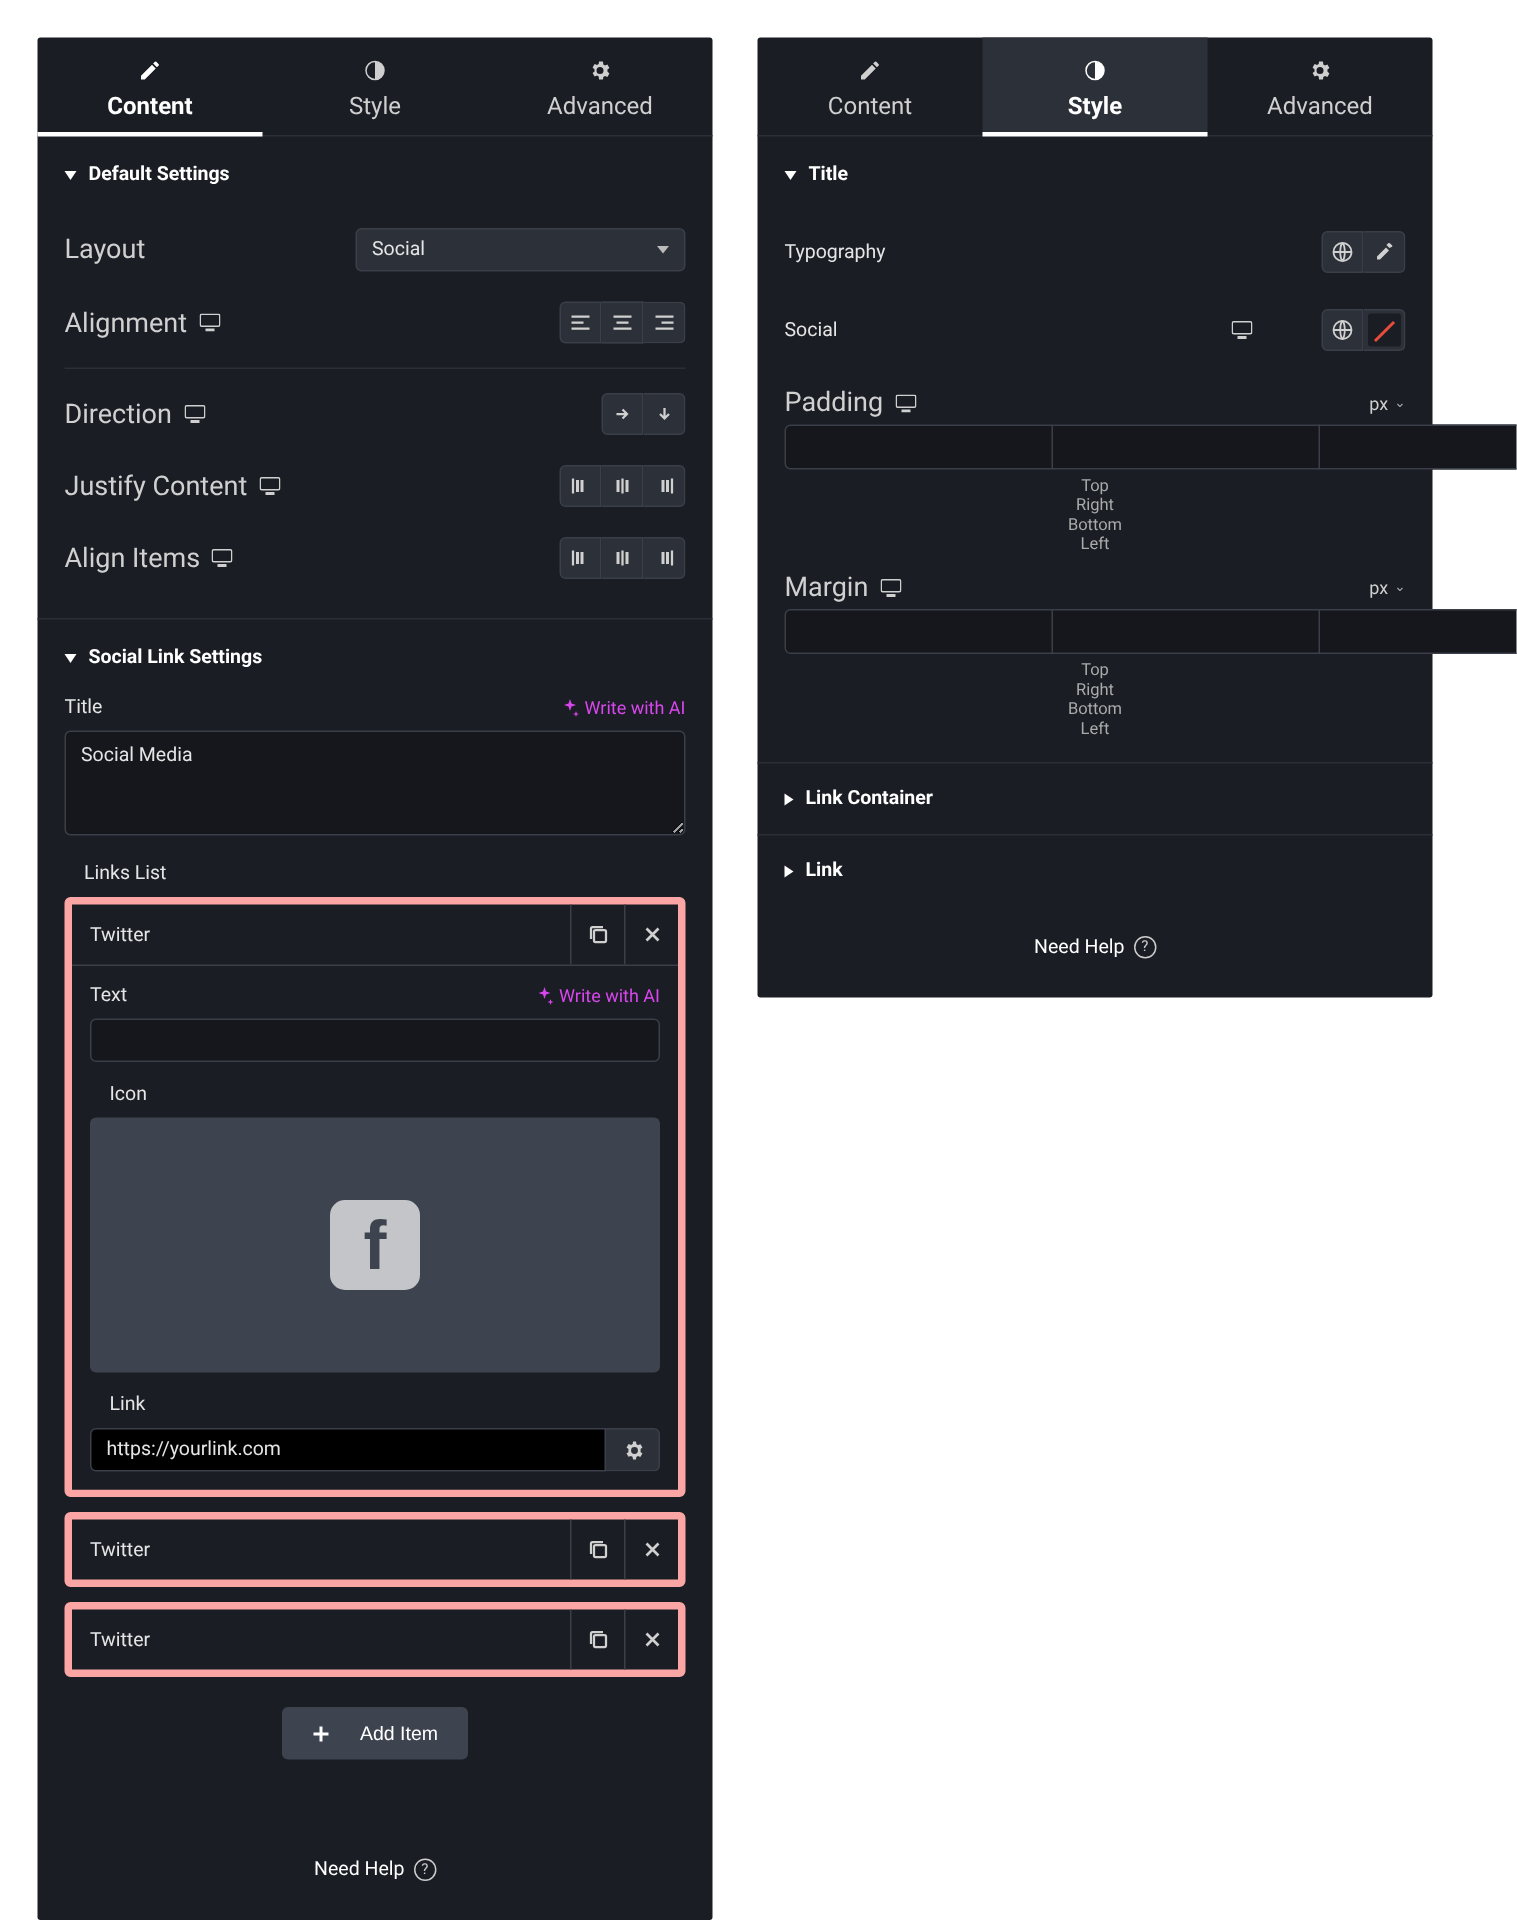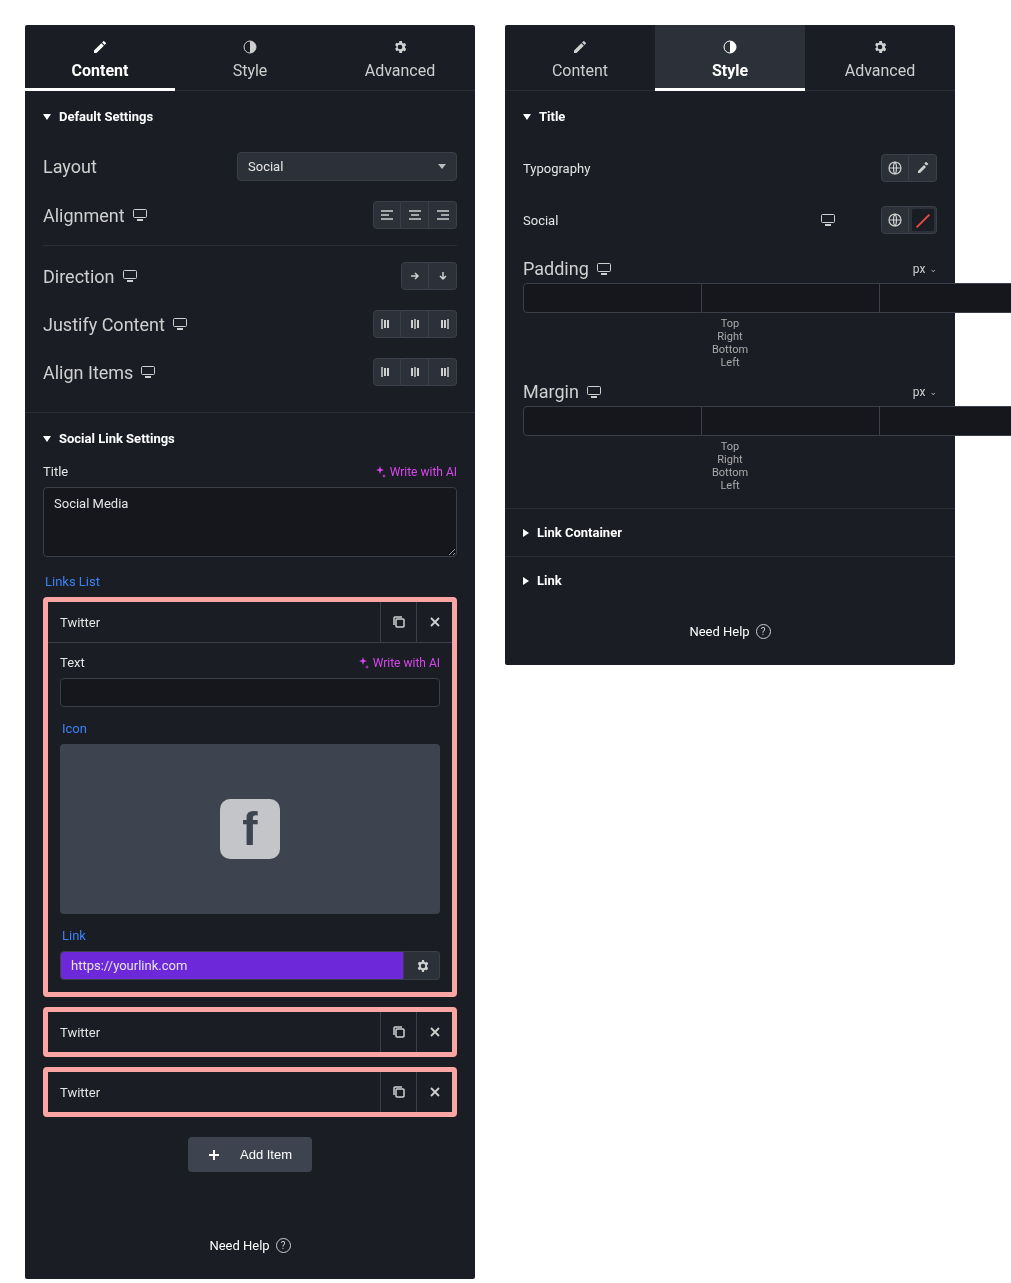--- a/index.html
+++ b/index.html
@@ -104,21 +104,21 @@
       width: 100%; background: #15171c; border: 1px solid #3a3f49;
       color: #e5e5e5; padding: 8px 10px; border-radius: 4px;
       font-family: inherit; font-size: 13px; resize: vertical; min-height: 70px;
     }
     .text-input {
       width: 100%; background: #15171c; border: 1px solid #3a3f49;
       color: #e5e5e5; padding: 6px 10px; border-radius: 4px;
       font-family: inherit; font-size: 13px;
     }
 
-    .list-label { color: #3b82f6; font-size: 13px; margin: 14px 2px 8px; }
+    .list-label { color: #e5e5e5; font-size: 13px; margin: 14px 13px 8px; }
 
     .item {
       border: 5px solid #fca5a5; border-radius: 4px;
       margin-bottom: 10px;
     }
     .item-head {
       display: flex; align-items: center; justify-content: space-between;
       padding: 0;
     }
     .item-title { padding: 10px 12px; flex: 1; cursor: pointer; }
@@ -135,21 +135,21 @@
       width: 100%; height: 170px; background: #3e444f; border-radius: 4px;
       display: flex; align-items: center; justify-content: center;
     }
     .fb-square {
       width: 60px; height: 60px; background: #c4c5c8; border-radius: 10px;
       display: flex; align-items: center; justify-content: center;
       font-weight: 900; font-size: 46px; color: #3e444f; font-family: Arial;
     }
     .link-wrap { display: flex; }
     .link-input {
-      flex: 1; background: #6d28d9; border: 1px solid #3a3f49;
+      flex: 1; background: #000000; border: 1px solid #3a3f49;
       color: #e5e5e5; padding: 6px 10px; border-radius: 4px 0 0 4px;
       font-family: inherit; font-size: 13px;
     }
     .link-btn {
       width: 36px; border: 1px solid #3a3f49; border-left: none;
       background: #2c3139; display: flex; align-items: center; justify-content: center;
       border-radius: 0 4px 4px 0; cursor: pointer; color: #d0d0d0;
     }
     .add-btn-wrap { display: flex; justify-content: center; padding: 10px 0 30px; }
     .add-btn {

